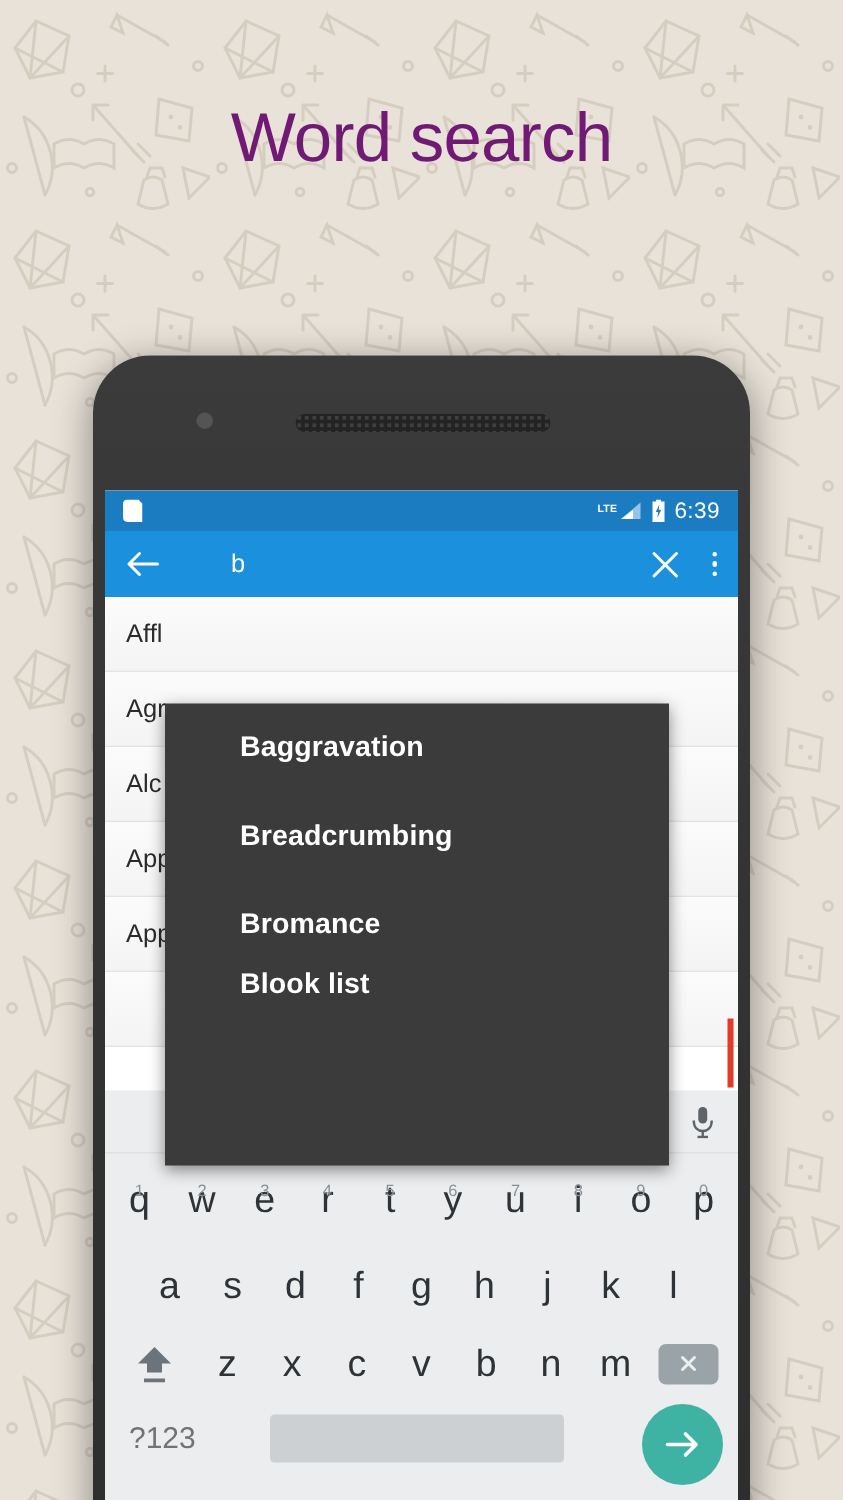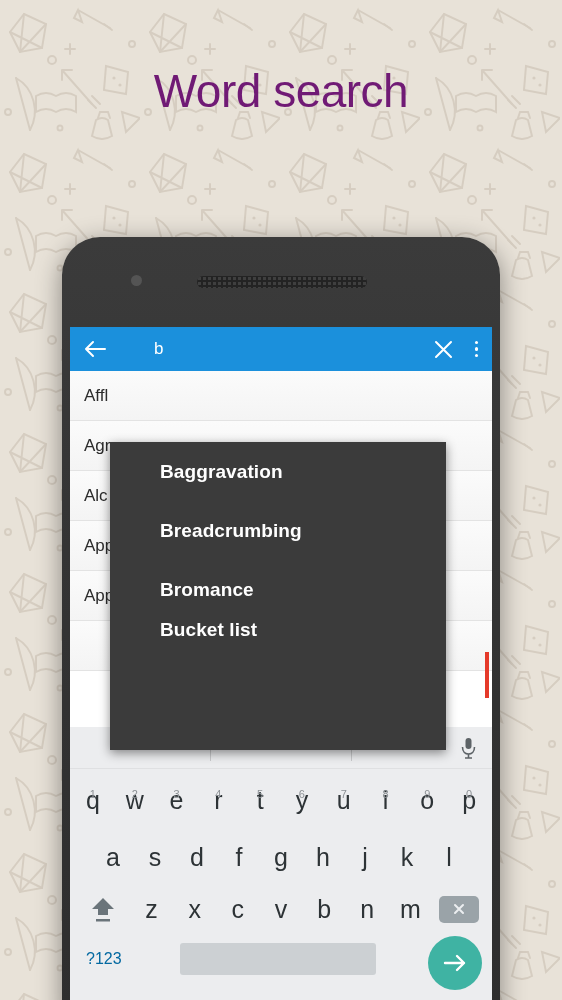--- a/index.html
+++ b/index.html
@@ -128,21 +128,21 @@
   }
   .key .num{
     position:absolute; top:2px; left:50%; transform:translateX(-50%);
     font-size:11px; color:#8b9094; font-weight:400;
   }
   .key.alt{ flex:0 0 54px; }
   .spacekey{
     flex:1; height:32px; margin:0 52px 0 36px;
     background:#ccd0d3; border-radius:3px;
   }
-  .num123{ flex:0 0 64px; font-size:16px; color:#0369a1; text-align:left; justify-content:flex-start; padding-left:6px;}
+  .num123{ flex:0 0 64px; font-size:20px; color:#737373; text-align:left; justify-content:flex-start; padding-left:6px;}
   .enter{
     flex:0 0 54px; height:54px; border-radius:50%;
     background:#3fb3a3; display:flex; align-items:center; justify-content:center;
     position:relative; top:4px;
   }
   .bkspc{
     width:40px; height:27px; background:#9aa3a8;
     border-radius:5px; display:flex; align-items:center; justify-content:center;
   }
 </style>
@@ -194,20 +194,39 @@
 <div class="headline">
   <div>Word search</div>
 </div>
 
 <div class="phone">
   <div class="cam"></div>
   <div class="speaker"></div>
 
   <div class="screen">
 
+    <div class="statusbar">
+      <svg class="sd" viewBox="0 0 14 16">
+        <path d="M3,0 L11,0 L14,3 L14,16 L3,16 C1.3,16 0,14.7 0,13 L0,3 C0,1.3 1.3,0 3,0 Z" fill="#fff"></path>
+      </svg>
+      <div class="right">
+        <div class="sigwrap">
+          <span class="lte">LTE</span>
+          <svg width="15" height="13" viewBox="0 0 15 13">
+            <path d="M14,1 L14,12 L1,12 Z" fill="#ffffff" opacity=".55"></path>
+            <path d="M9,6 L9,12 L1,12 Z" fill="#ffffff"></path>
+          </svg>
+        </div>
+        <svg width="10" height="15" viewBox="0 0 10 15">
+          <path d="M3.4,0 L6.6,0 L6.6,1.4 L9,1.4 L9,15 L1,15 L1,1.4 L3.4,1.4 Z" fill="#fff"></path>
+          <path d="M5.6,3.2 L3.2,8.4 L4.8,8.4 L4.2,12.4 L6.8,6.8 L5.1,6.8 Z" fill="#1c7cc2"></path>
+        </svg>
+        <span class="clock">6:39</span>
+      </div>
+    </div>
 
     <div class="toolbar">
       <svg width="22" height="18" viewBox="0 0 22 18">
         <path d="M21,9 L2,9 M9,2 L2,9 L9,16" stroke="#fff" stroke-width="2" fill="none" stroke-linecap="round" stroke-linejoin="round"></path>
       </svg>
       <span class="tb-query">b</span>
       <div class="tb-right">
         <svg width="19" height="19" viewBox="0 0 19 19">
           <path d="M2,2 L17,17 M17,2 L2,17" stroke="#fff" stroke-width="2" stroke-linecap="round"></path>
         </svg>
@@ -225,21 +244,21 @@
       <div class="lrow">Alc</div>
       <div class="lrow">App</div>
       <div class="lrow">App</div>
       <div class="lrow"></div>
       <div class="redbar"></div>
 
       <div class="dropdown">
         <div class="sugg">Baggravation</div>
         <div class="sugg">Breadcrumbing</div>
         <div class="sugg">Bromance</div>
-        <div class="sugg partial">Bucket list</div>
+        <div class="sugg partial">Blook list</div>
       </div>
     </div>
 
     <div class="keyboard">
 
       <div class="kbstrip">
         <span class="s"></span>
         <span class="div"></span>
         <span class="s"></span>
         <span class="div"></span>

